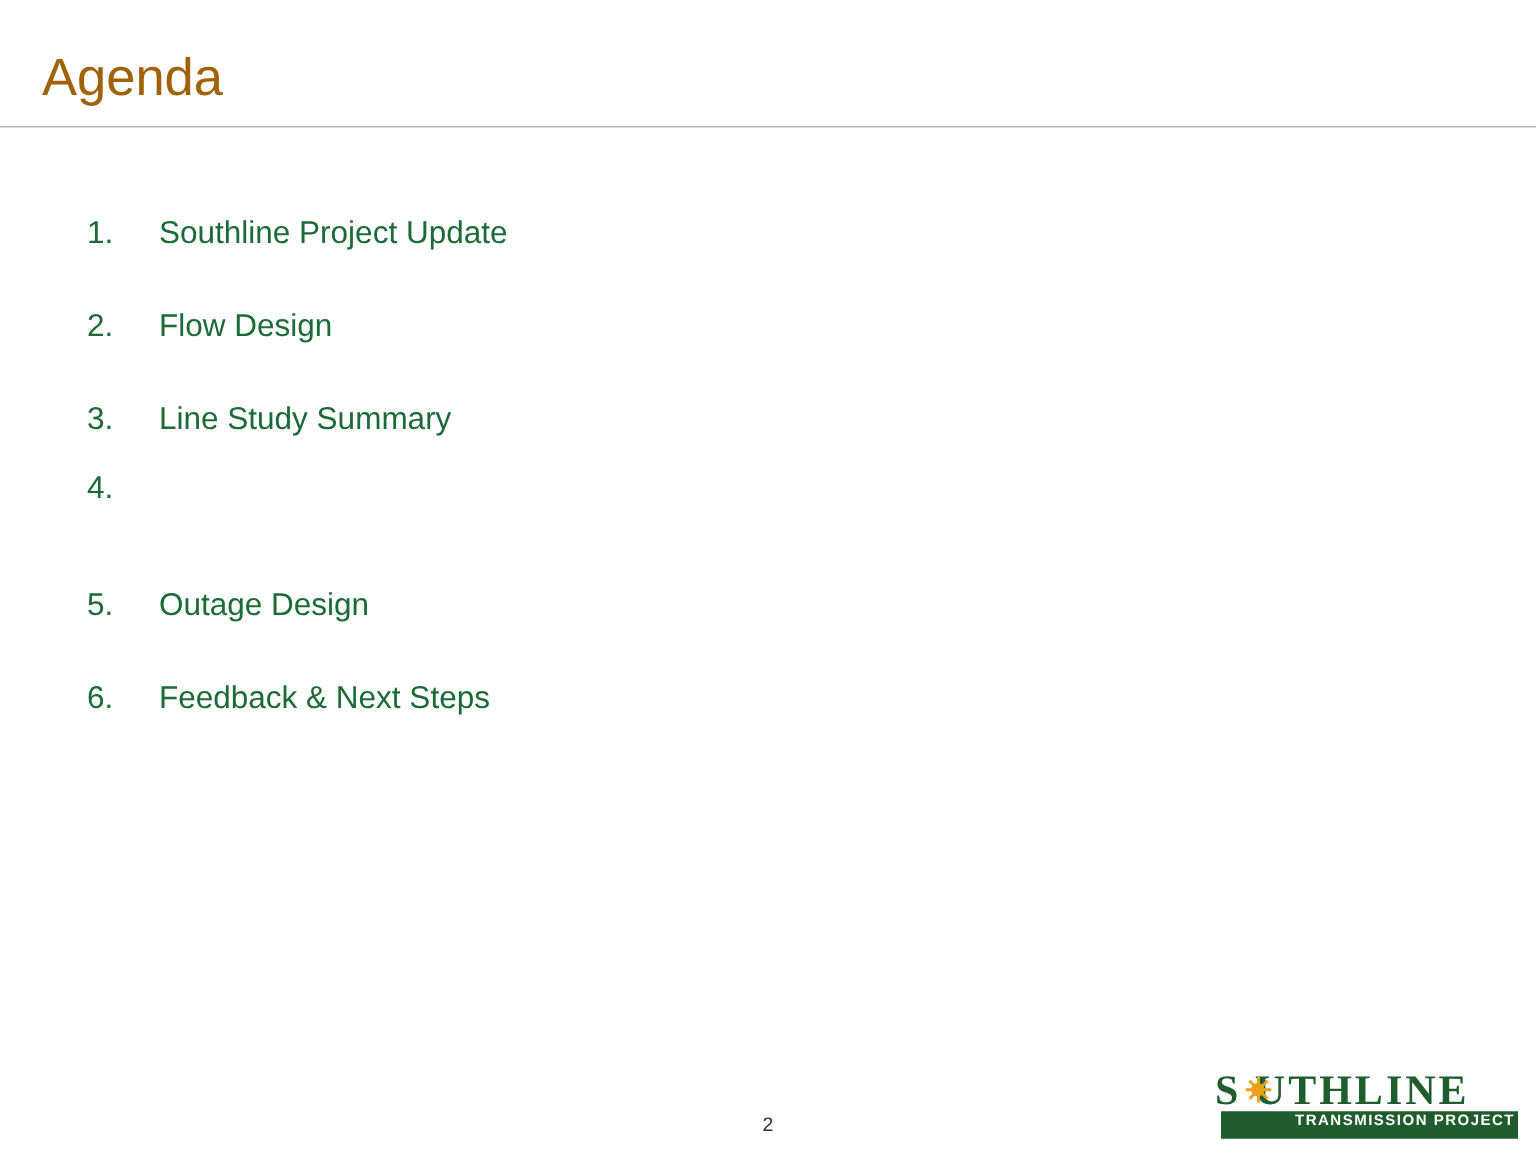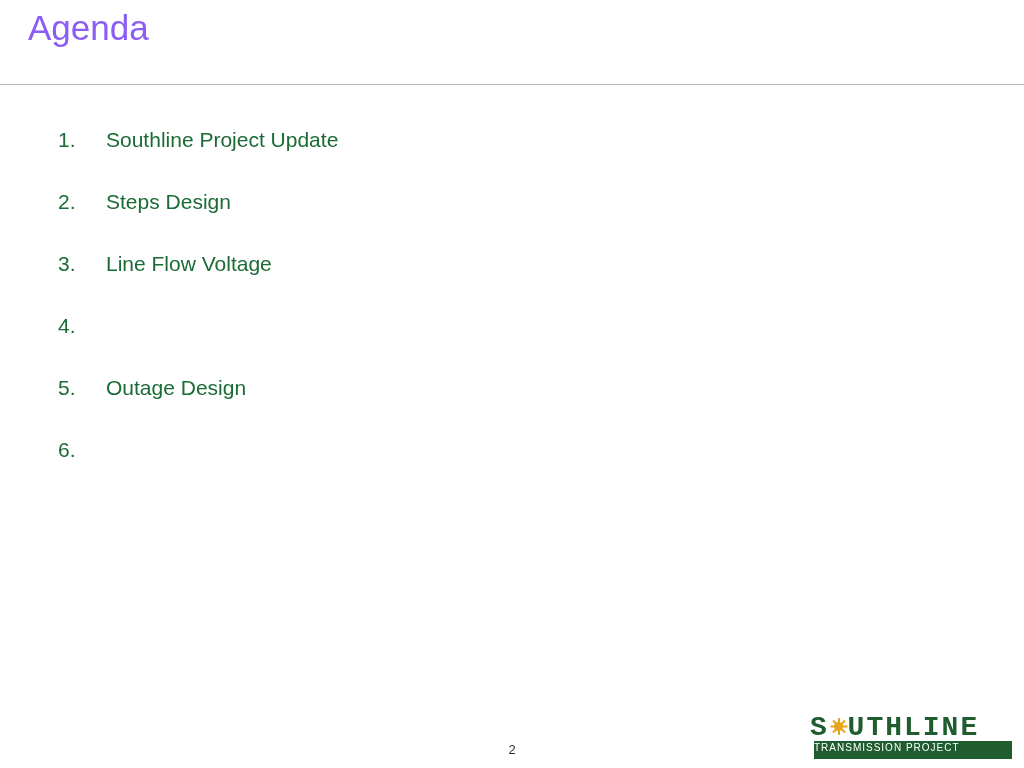--- a/index.html
+++ b/index.html
@@ -15,23 +15,23 @@
   }
   .slide {
     position: relative;
     width: 1024px;
     height: 768px;
     background: #ffffff;
   }
   .slide-title {
     position: absolute;
     left: 28px;
-    top: 8px;
+    top: 32px;
     font-size: 35px;
-    color: #8b5cf6;
+    color: #a16207;
     font-weight: normal;
     letter-spacing: 0px;
   }
   .title-rule {
     position: absolute;
     left: 0px;
     top: 84px;
     width: 1024px;
     height: 1px;
     background: #b9b9b9;
@@ -51,20 +51,21 @@
   }
   .agenda-num {
     width: 48px;
     flex: 0 0 48px;
     color: #1a6b35;
     font-size: 21px;
   }
   .agenda-label {
     color: #1a6b35;
     font-size: 21px;
+    margin-top: 16px;
   }
   .page-number {
     position: absolute;
     left: 0;
     top: 742px;
     width: 1024px;
     text-align: center;
     font-size: 13px;
     color: #333333;
   }
@@ -77,21 +78,21 @@
     height: 48px;
   }
   .logo-word {
     position: absolute;
     left: 4px;
     top: 0px;
     font-size: 28px;
     font-weight: bold;
     letter-spacing: 2px;
     color: #1f5d2e;
-    font-family: Liberation Mono, monospace;
+    font-family: Liberation Serif, serif;
     white-space: nowrap;
   }
   .logo-sun {
     position: absolute;
     left: 24px;
     top: 6px;
     width: 17px;
     height: 17px;
   }
   .logo-sun .core {
@@ -130,58 +131,59 @@
     background: #1f5d2e;
     border: 1px solid #1f5d2e;
   }
   .logo-sub {
     position: absolute;
     left: 8px;
     top: 29px;
     width: 196px;
     height: 14px;
     line-height: 14px;
-    text-align: left;
+    text-align: right;
     color: #ffffff;
     font-size: 10px;
-    font-weight: normal;
+    font-weight: bold;
     letter-spacing: 1px;
     z-index: 2;
   }
 </style>
 </head>
 <body>
 
 <div class="slide">
 
   <div class="slide-title">Agenda</div>
   <div class="title-rule"></div>
 
   <div class="agenda-list">
     <div class="agenda-item">
       <span class="agenda-num">1.</span>
       <span class="agenda-label">Southline Project Update</span>
     </div>
     <div class="agenda-item">
       <span class="agenda-num">2.</span>
-      <span class="agenda-label">Steps Design</span>
+      <span class="agenda-label">Flow Design</span>
     </div>
     <div class="agenda-item">
       <span class="agenda-num">3.</span>
-      <span class="agenda-label">Line Flow Voltage</span>
+      <span class="agenda-label">Line Study Summary</span>
     </div>
     <div class="agenda-item">
       <span class="agenda-num">4.</span>
     </div>
     <div class="agenda-item">
       <span class="agenda-num">5.</span>
       <span class="agenda-label">Outage Design</span>
     </div>
     <div class="agenda-item">
       <span class="agenda-num">6.</span>
+      <span class="agenda-label">Feedback &amp; Next Steps</span>
     </div>
   </div>
 
   <div class="page-number">2</div>
 
   <div class="logo">
     <div class="logo-word">S UTHLINE</div>
     <div class="logo-sun">
       <div class="ray"></div>
       <div class="ray r2"></div>

